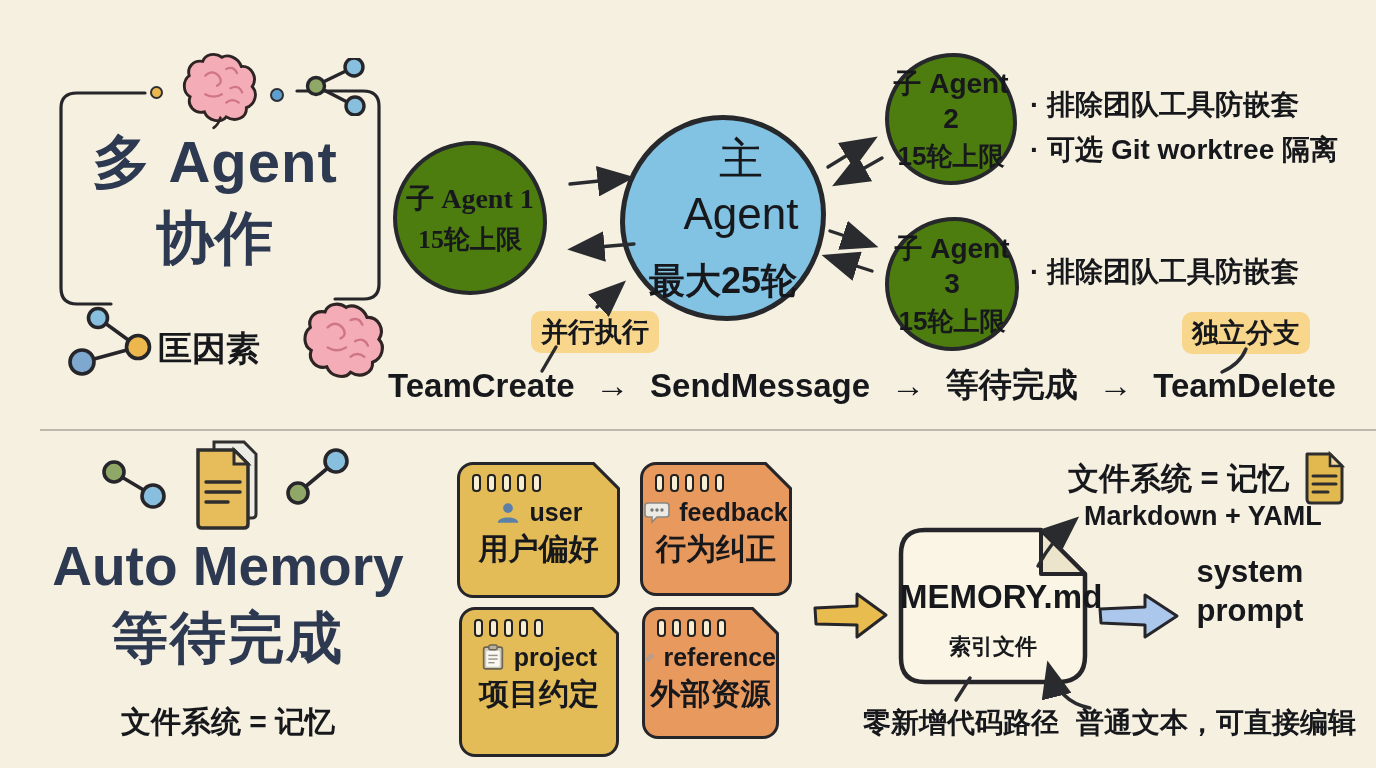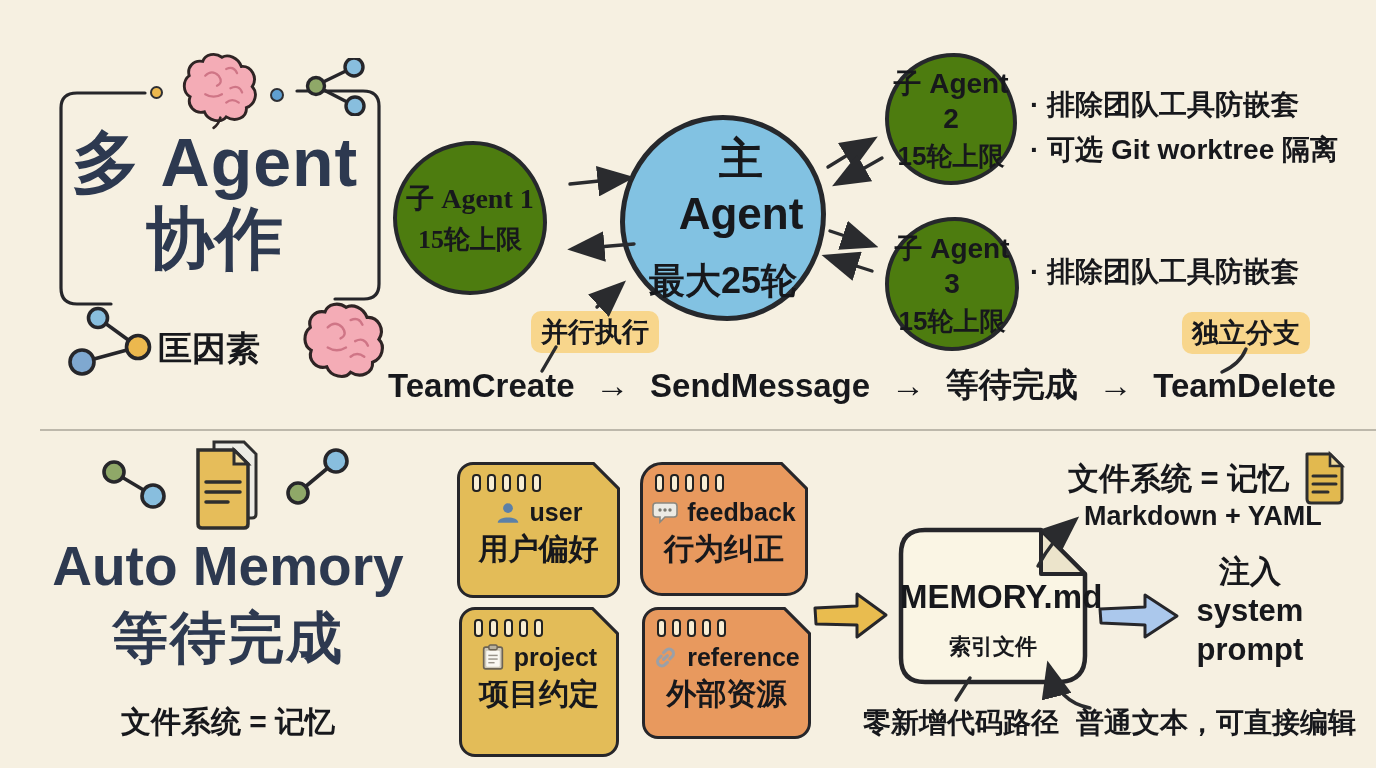--- a/index.html
+++ b/index.html
@@ -5,38 +5,38 @@
   * { margin:0; padding:0; box-sizing:border-box; }
   html,body { width:1376px; height:768px; }
   body { font-family:"Liberation Sans","DejaVu Sans",sans-serif; }
   .canvas { position:relative; width:1376px; height:768px; background:#f6f0e1; overflow:hidden; }
 
   .abs { position:absolute; }
   .nowrap { white-space:nowrap; }
 
   
   .badge-title { left:50px; top:124px; width:330px; text-align:center;
-                 font-size:68px; font-weight:800; color:#2d3950; line-height:76px; letter-spacing:1px; }
+                 font-size:58px; font-weight:800; color:#2d3950; line-height:76px; letter-spacing:1px; }
   .badge-caption { left:158px; top:326px; font-size:34px; font-weight:800; color:#17181c; }
   .dot { border-radius:50%; border:2px solid #2e2f33; }
   .dot-yellow { left:150px; top:86px; width:13px; height:13px; background:#ecb84e; }
   .dot-blue { left:270px; top:88px; width:14px; height:14px; background:#5f9fd0; }
 
   
   .circle { display:flex; flex-direction:column; align-items:center; justify-content:center;
             text-align:center; color:#17181c; }
   .c-green { background:#4d7c0f; border:4px solid #26282c; border-radius:52% 48% 50% 50% / 50% 53% 47% 50%; }
   .c-blue  { background:#82c2e2; border:5px solid #26282c; border-radius:50% 50% 48% 52% / 52% 48% 52% 48%; }
   .sub1 { left:393px; top:141px; width:154px; height:154px;font-family:Liberation Serif, serif; }
   .mainc { left:620px; top:115px; width:206px; height:206px; }
   .sub2 { left:885px; top:53px;  width:132px; height:132px; }
   .sub3 { left:885px; top:217px; width:134px; height:134px; }
   .sub-name  { font-size:28px; font-weight:700; }
   .sub-limit { font-size:26px; font-weight:700; margin-top:4px; }
-  .main-name { font-size:44px; font-weight:700;margin-left:36px; }
+  .main-name { font-size:44px; font-weight:400;margin-left:36px; }
   .main-limit{ font-size:36px; font-weight:700; margin-top:18px;text-align:right; }
 
   .bullet { font-size:28px; font-weight:700; color:#17181c; white-space:nowrap; }
   .b0 { left:1030px; top:86px; } .b1 { left:1030px; top:131px; } .b2 { left:1030px; top:253px; }
 
   .pill { background:#f8d68c; border-radius:10px; padding:3px 10px;
           font-size:27px; font-weight:800; color:#17181c; white-space:nowrap; }
   .pill-parallel { left:531px; top:311px; }
   .pill-branch   { left:1182px; top:312px; }
 
@@ -49,23 +49,23 @@
   
   .bt-line1 { left:28px; top:534px; width:400px; text-align:center; font-size:55px; font-weight:800; color:#2d3950; }
   .bt-line2 { left:28px; top:601px; width:400px; text-align:center; font-size:56px; font-weight:800; color:#2d3950; letter-spacing:2px; }
   .bt-caption { left:28px; top:702px; width:400px; text-align:center; font-size:30px; font-weight:800; color:#17181c; }
 
   
   .card { border:3.5px solid #26262a; border-radius:16px; overflow:visible; }
   .card-yellow { background:#e3bc58; }
   .card-orange { background:#e8995e; }
   .card-user      { left:457px; top:462px; width:163px; height:136px; }
-  .card-feedback  { left:640px; top:462px; width:168px; height:134px;border-radius:22px; }
+  .card-feedback  { left:640px; top:462px; width:152px; height:134px; }
   .card-project   { left:459px; top:607px; width:160px; height:150px; }
-  .card-reference { left:642px; top:607px; width:169px; height:132px; }
+  .card-reference { left:642px; top:607px; width:137px; height:132px; }
   .perf-row { display:flex; gap:6px; margin:9px 0 0 12px; }
   .perf { width:9px; height:18px; border:2.5px solid #222; border-radius:4px; background:#f8eed4; }
   .card-line { display:flex; align-items:center; justify-content:center; gap:9px;
                margin-top:6px; font-size:25px; font-weight:800; color:#17181c; }
   .card-zh { text-align:center; font-size:30px; font-weight:700; color:#17181c; margin-top:2px; }
   .notch { position:absolute; top:-3px; right:-3px; }
 
   
   .file-text { left:900px; top:578px; width:186px; text-align:center; color:#17181c; }
   .file-name { font-size:33px; font-weight:800; }
@@ -320,21 +320,20 @@
   <div class="abs file-text">
     <div class="file-name">MEMORY.md</div>
     <div class="file-desc">索引文件</div>
   </div>
 
   <svg class="abs" style="left:1098px; top:592px;" width="82" height="48" viewBox="0 0 82 48">
     <polygon points="2,17 47,15 47,3 79,24 47,45 47,33 3,31" fill="#abc8ec" stroke="#26262a" stroke-width="3" stroke-linejoin="round"></polygon>
   </svg>
 
   <div class="abs inject">
-    <div>注入</div>
     <div>system</div>
     <div>prompt</div>
   </div>
 
   <div class="abs fs-eq nowrap">文件系统 = 记忆</div>
   <svg class="abs" style="left:1300px; top:450px;" width="46" height="56" viewBox="0 0 46 56">
     <path d="M7,4 H30 L42,16 V49 Q42,53 38,53 H11 Q7,53 7,49 Z" fill="#e2b94f" stroke="#2e2e2e" stroke-width="3" stroke-linejoin="round"></path>
     <path d="M30,4 V16 H42 Z" fill="#f0da9d" stroke="#2e2e2e" stroke-width="2.6"></path>
     <g stroke="#2e2e2e" stroke-width="3" stroke-linecap="round">
       <line x1="13" y1="26" x2="36" y2="26"></line>

